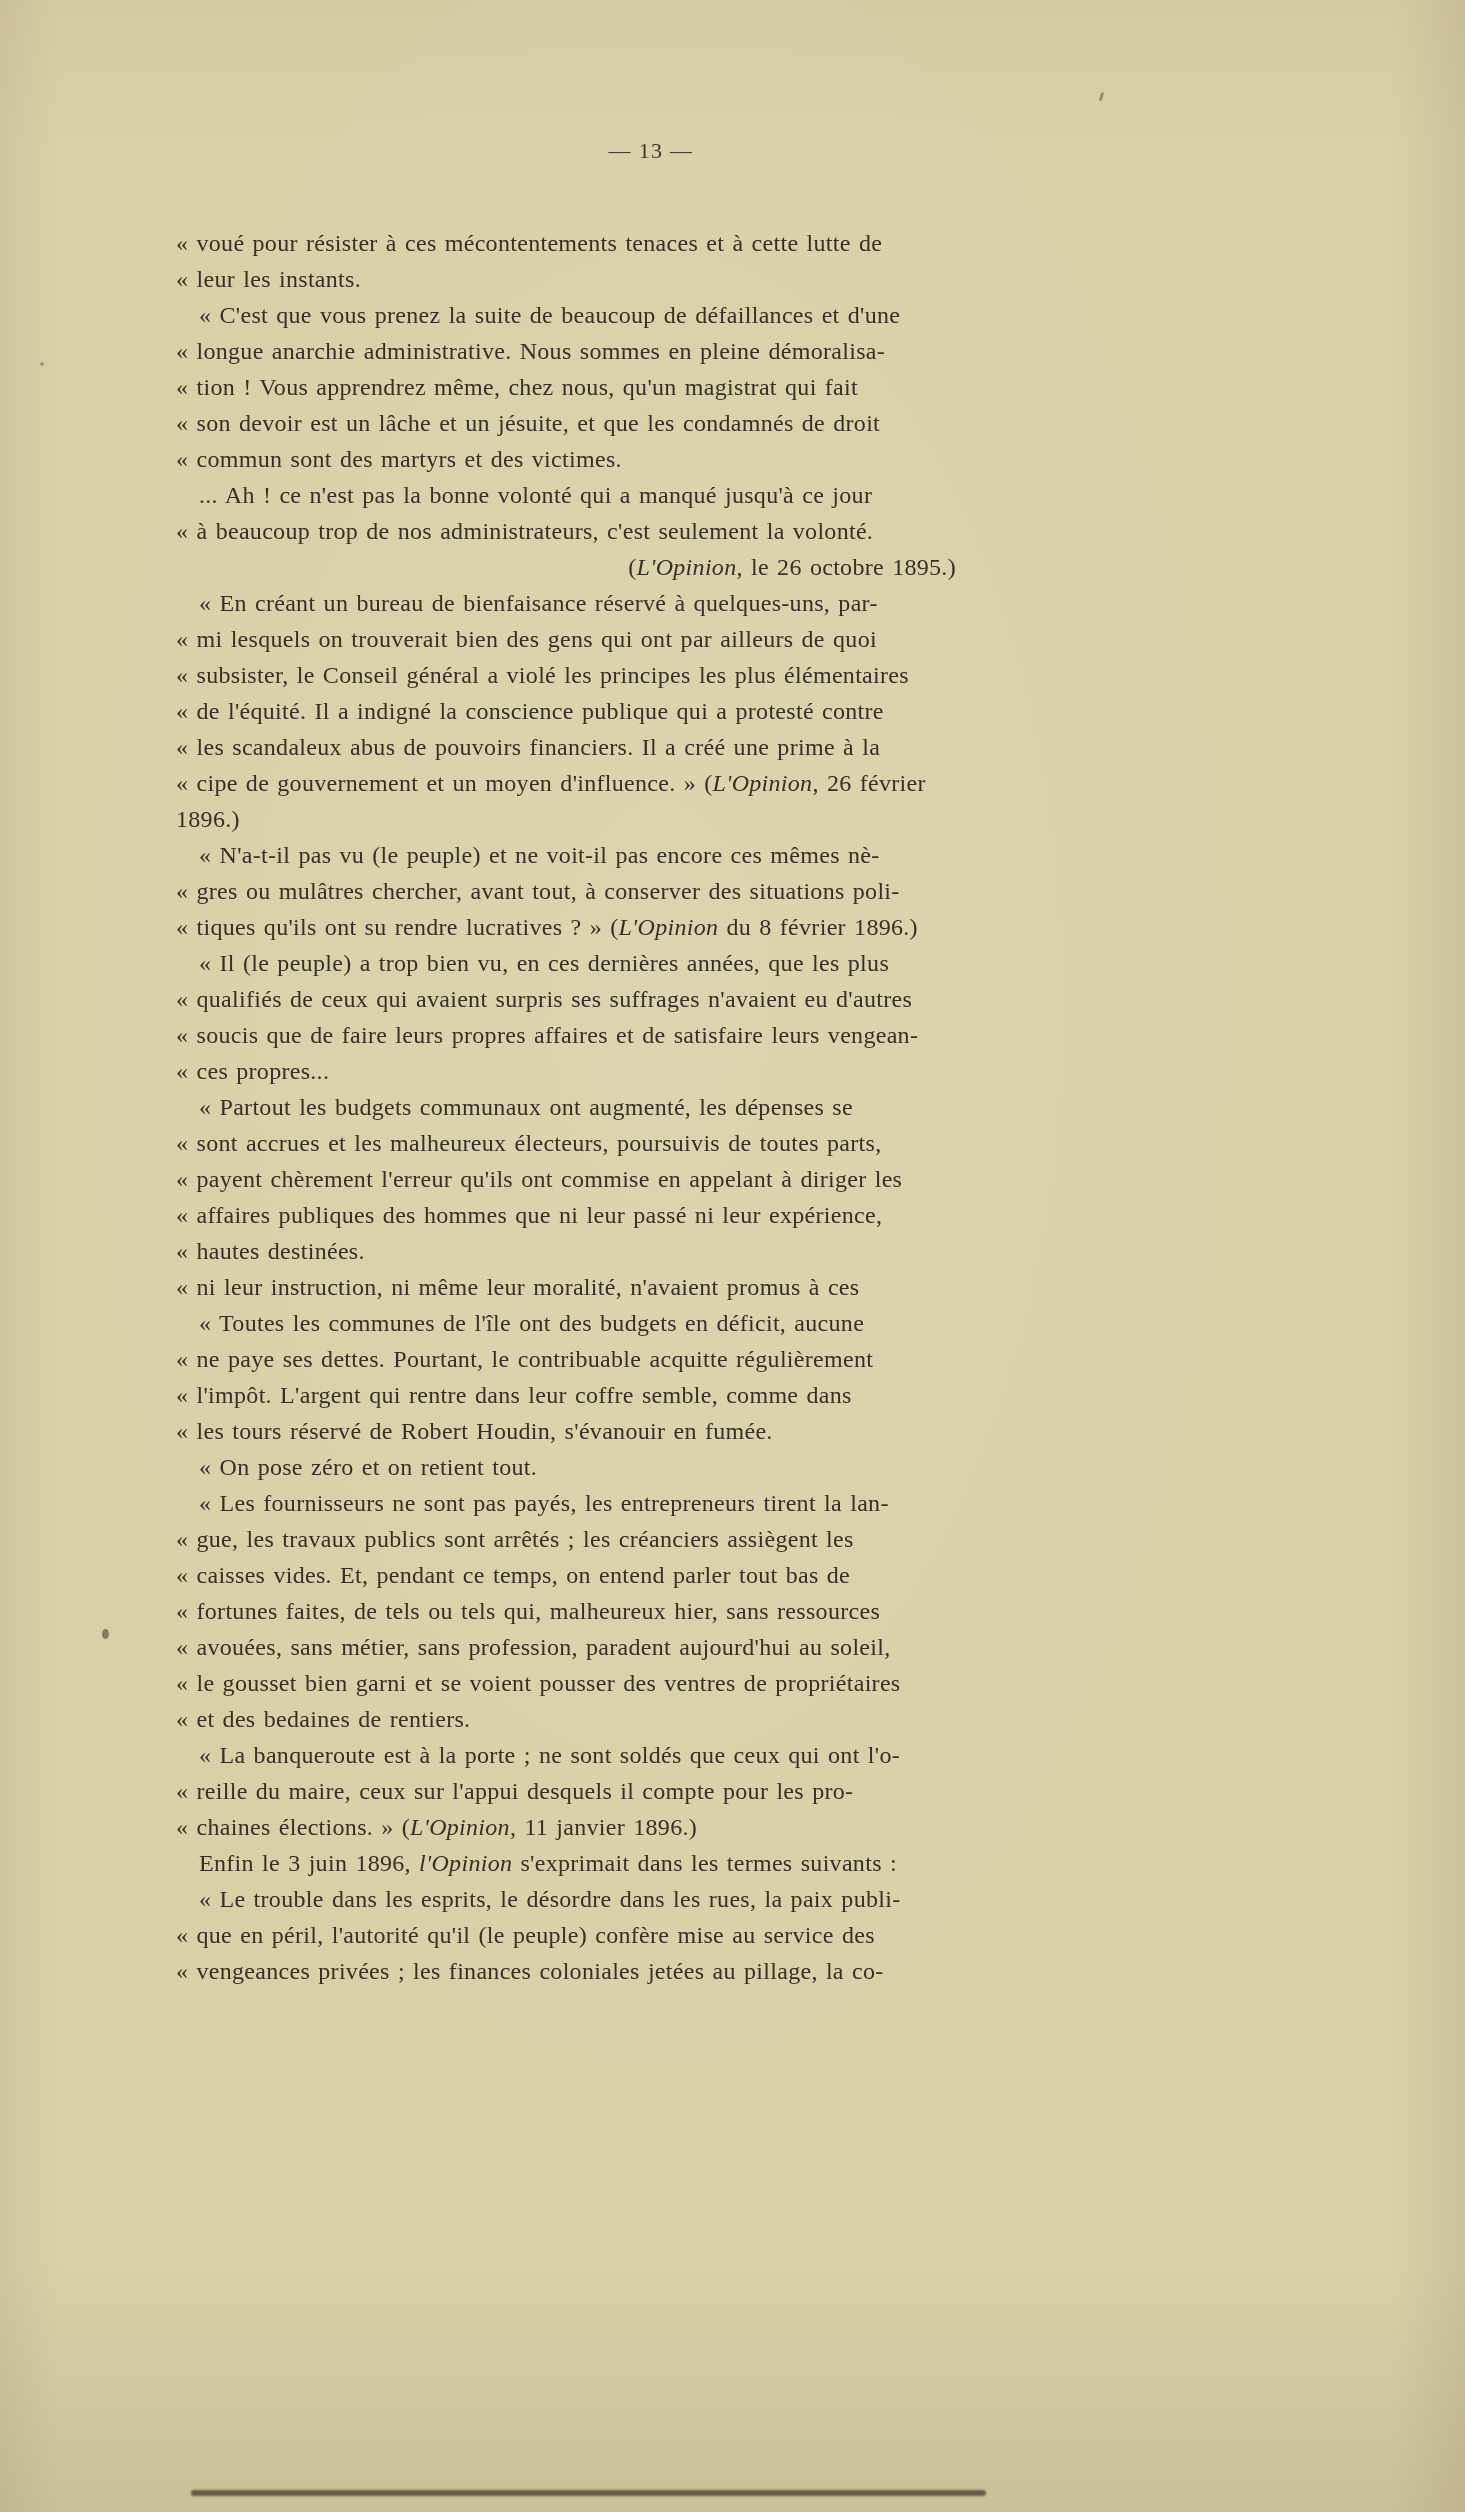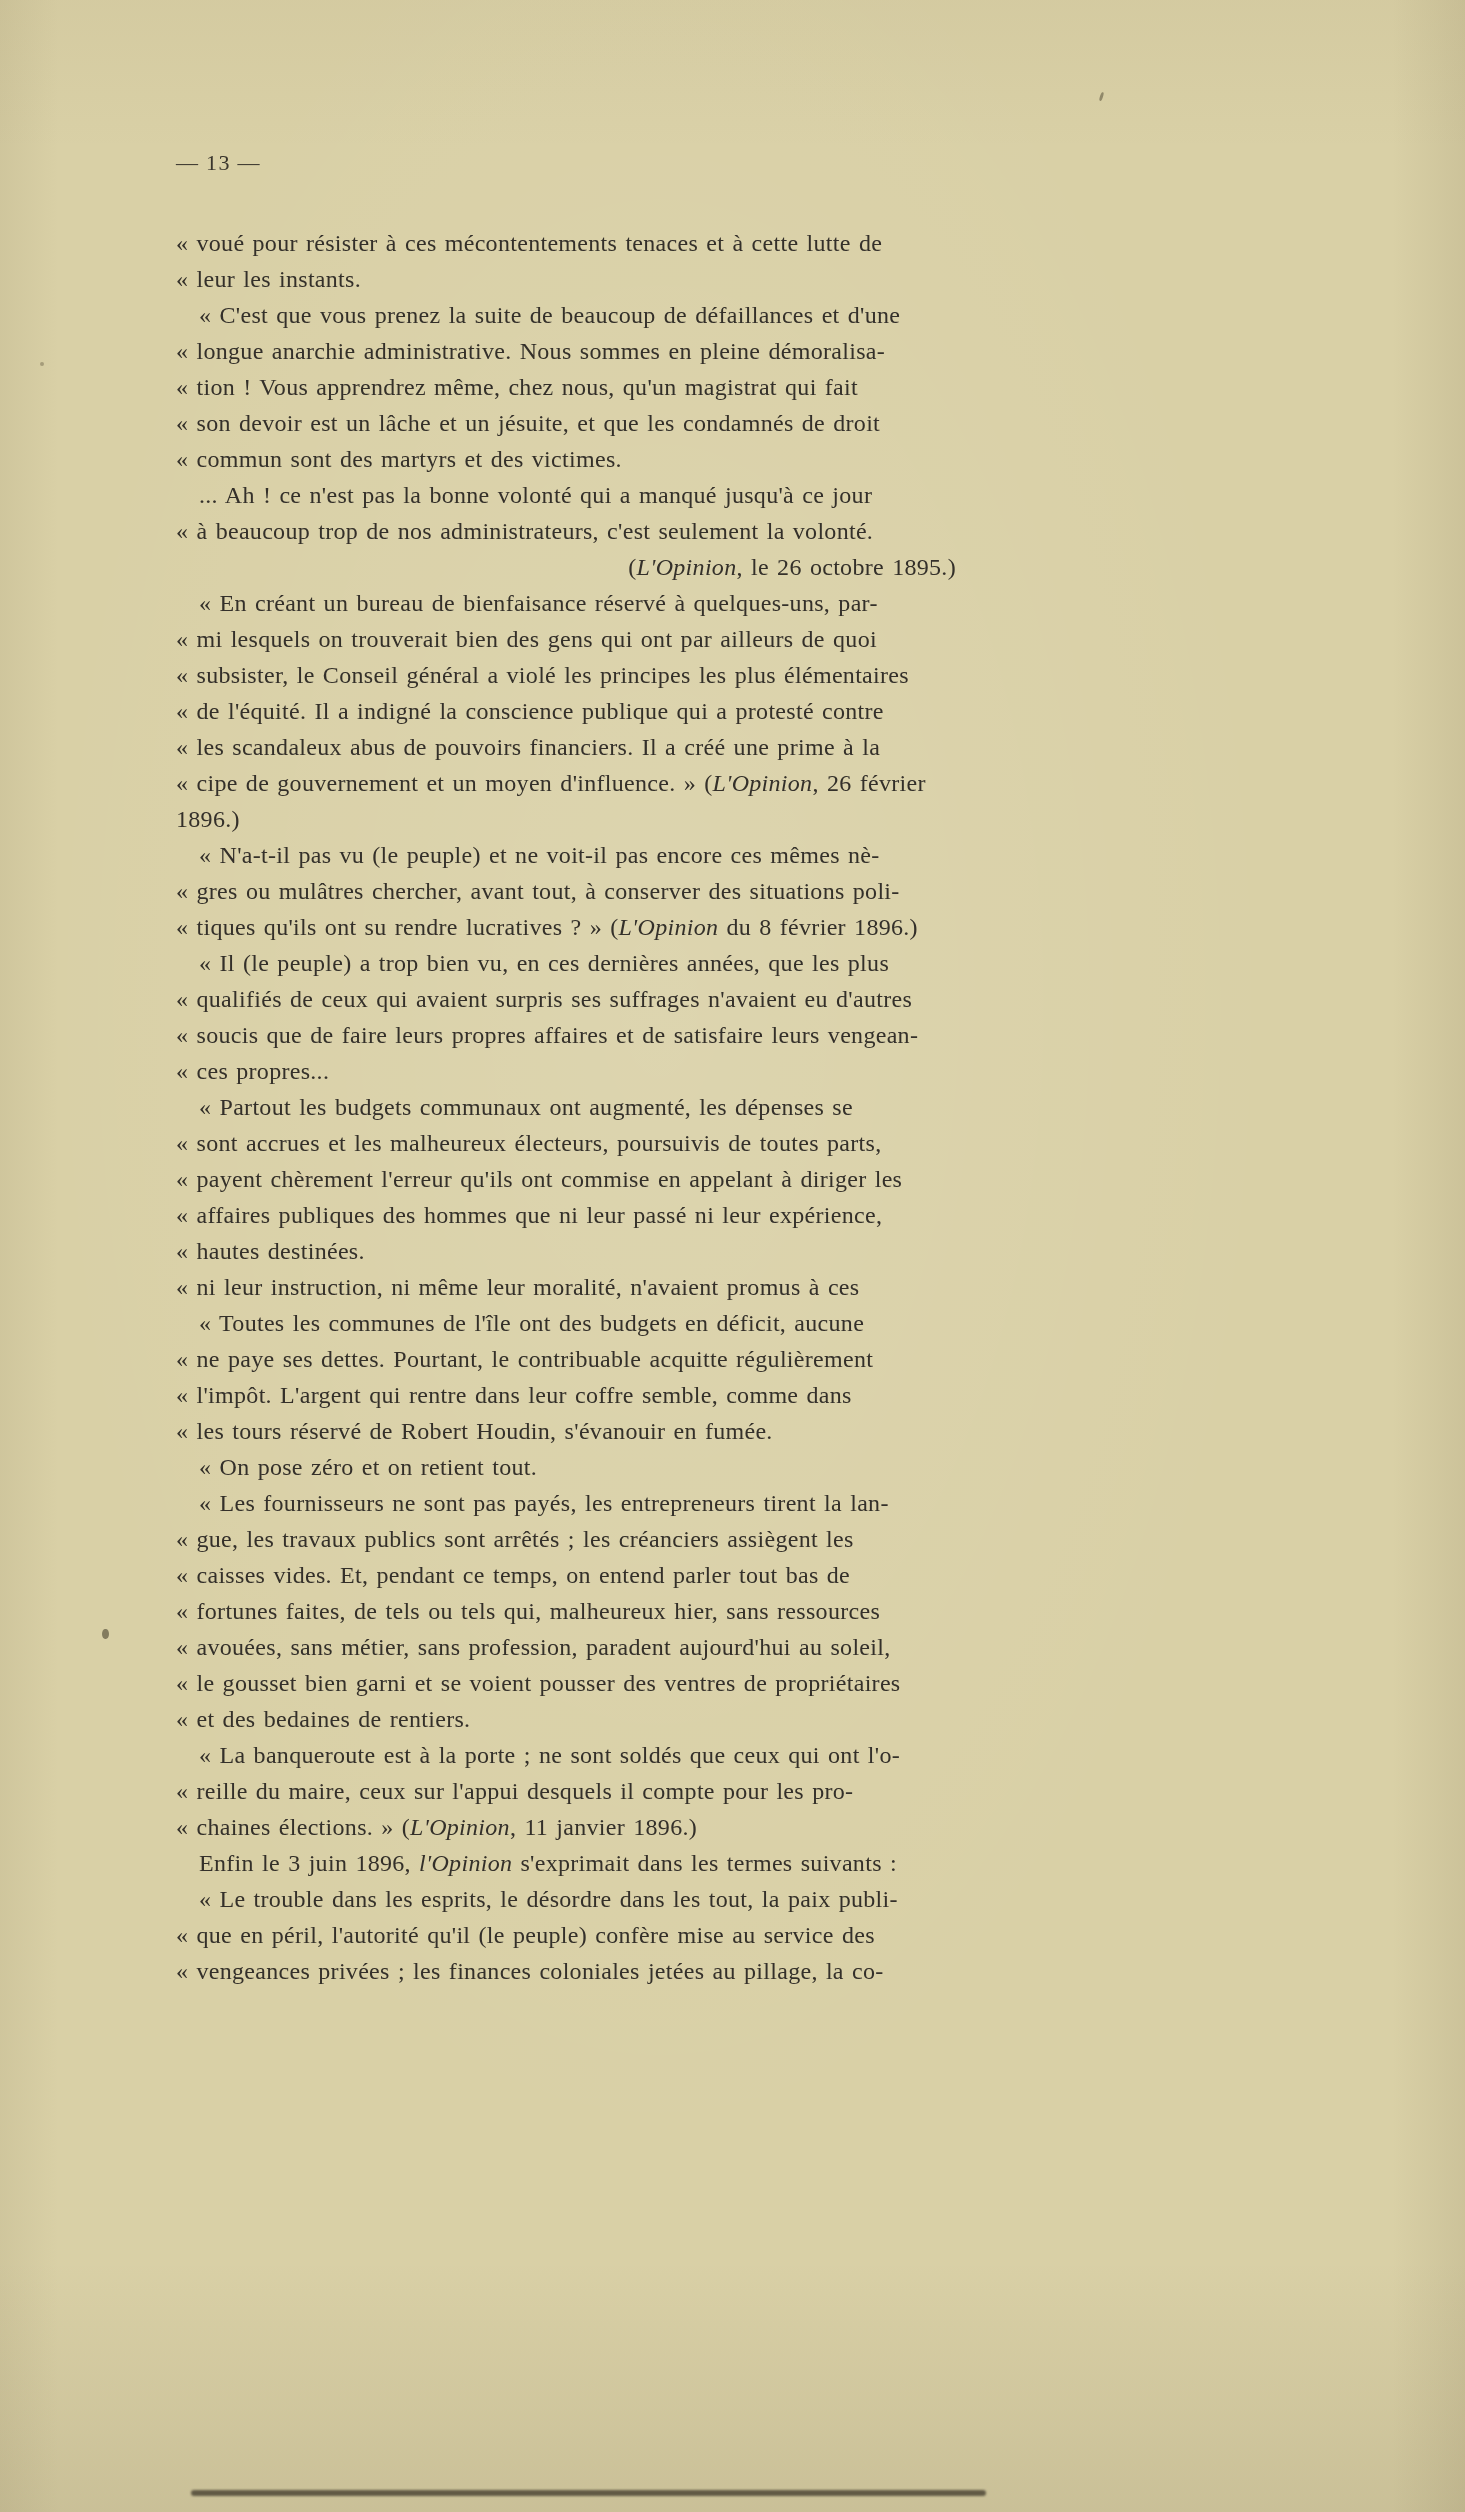--- a/index.html
+++ b/index.html
@@ -16,22 +16,23 @@
     position: absolute;
     inset: 0;
     background:
       radial-gradient(ellipse at 45% 40%, rgba(255,255,255,0.10) 0%, rgba(255,255,255,0) 55%),
       linear-gradient(to bottom, rgba(120,100,60,0.05) 0%, rgba(0,0,0,0) 6%, rgba(0,0,0,0) 90%, rgba(90,75,45,0.12) 100%),
       linear-gradient(to right, rgba(90,75,45,0.08) 0%, rgba(0,0,0,0) 4%, rgba(0,0,0,0) 95%, rgba(90,75,45,0.10) 100%);
   }
   .pagenum {
     position: absolute;
     left: 176px;
-    top: 150px;
+    top: 138px;
     width: 950px;
+    text-align: center;
     font-size: 22px;
     letter-spacing: 1.3px;
     color: #3a362d;
   }
   .text-block {
     position: absolute;
     left: 176px;
     top: 194px;
     width: 1028px;
     margin-top: 31px;
@@ -109,21 +110,21 @@
       <div class="line cont"><span>« gue, les travaux publics sont arrêtés ; les créanciers assiègent les</span></div>
       <div class="line cont"><span>« caisses vides. Et, pendant ce temps, on entend parler tout bas de</span></div>
       <div class="line cont"><span>« fortunes faites, de tels ou tels qui, malheureux hier, sans ressources</span></div>
       <div class="line cont"><span>« avouées, sans métier, sans profession, paradent aujourd'hui au soleil,</span></div>
       <div class="line cont"><span>« le gousset bien garni et se voient pousser des ventres de propriétaires</span></div>
       <div class="line cont"><span>« et des bedaines de rentiers.</span></div>
       <div class="line first"><span>« La banqueroute est à la porte ; ne sont soldés que ceux qui ont l'o-</span></div>
       <div class="line cont"><span>« reille du maire, ceux sur l'appui desquels il compte pour les pro-</span></div>
       <div class="line cont"><span>« chaines élections. » (</span><span class="italic">L'Opinion</span><span>, 11 janvier 1896.)</span></div>
       <div class="line first"><span>Enfin le 3 juin 1896, </span><span class="italic">l'Opinion</span><span> s'exprimait dans les termes suivants :</span></div>
-      <div class="line first"><span>« Le trouble dans les esprits, le désordre dans les tout, la paix publi-</span></div>
+      <div class="line first"><span>« Le trouble dans les esprits, le désordre dans les rues, la paix publi-</span></div>
       <div class="line cont"><span>« que en péril, l'autorité qu'il (le peuple) confère mise au service des</span></div>
       <div class="line cont"><span>« vengeances privées ; les finances coloniales jetées au pillage, la co-</span></div>
     </div>
 
   <div class="bottom-edge"></div>
   <div class="speck speck1"></div>
   <div class="speck speck2"></div>
   <div class="speck speck3"></div>
 </div>
 

